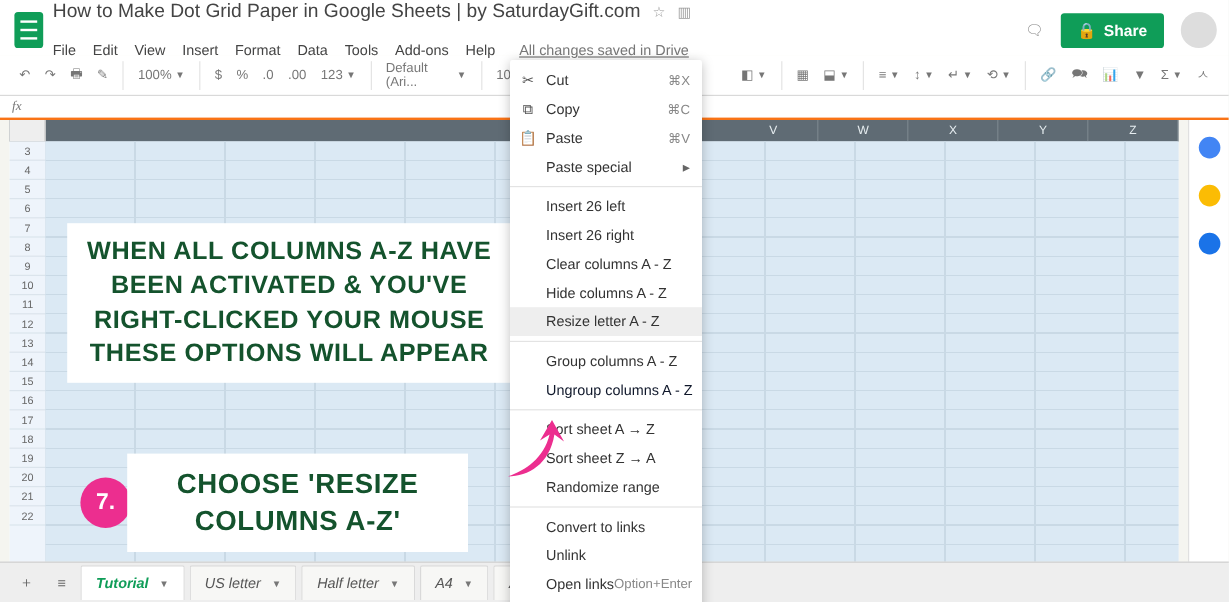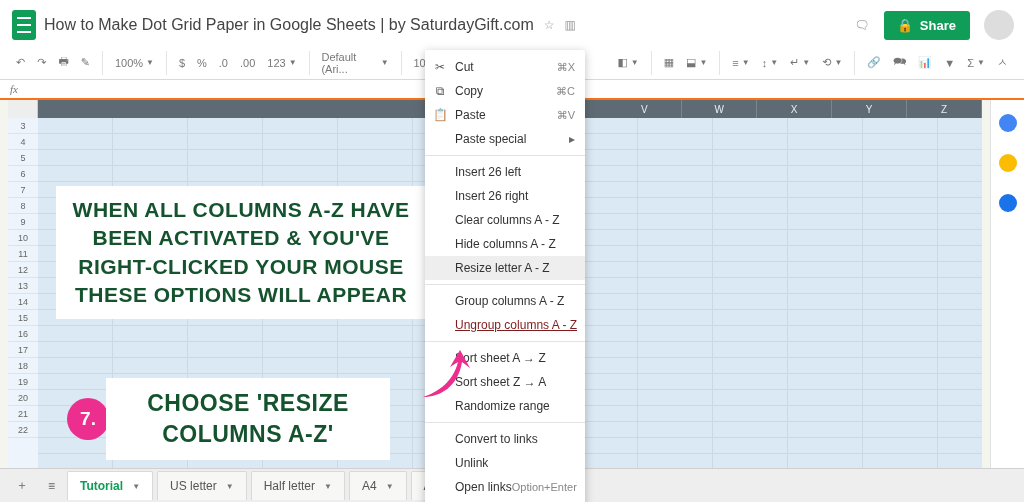--- a/index.html
+++ b/index.html
@@ -62,29 +62,29 @@
   
   .side-rail { width:34px; background:#fff; border-left:1px solid #e0e0e0; display:flex; flex-direction:column; align-items:center; padding-top:14px; gap:22px; }
   .rail-dot { width:18px; height:18px; border-radius:50%; }
   .rail-cal { background:#4285f4; }
   .rail-keep { background:#fbbc04; }
   .rail-task { background:#1a73e8; }
 
   
   .tabbar { position:absolute; bottom:0; left:0; right:0; height:34px; background:#eee; display:flex; align-items:center; padding:0 8px; gap:4px; border-top:1px solid #d0d0d0; }
   .tabbtn { padding:4px 8px; color:#666; }
-  .sheet-tab { display:flex; align-items:center; gap:6px; padding:7px 12px; background:#f7f7f5; border:1px solid #d9d9d9; border-bottom:none; font-size:12px; color:#555; border-radius:2px 2px 0 0; }
+  .sheet-tab { display:flex; align-items:center; gap:6px; padding:7px 12px; background:#f7f7f5; border:1px solid #d9d9d9; border-bottom:none; font-size:12px; color:#555; border-radius:2px 2px 0 0;font-style:italic; }
   .sheet-tab.active { background:#fff; color:#0f9d58; font-weight:bold; }
   .sheet-tab .caret { color:#777; }
 
   
   .context-menu { position:absolute; top:50px; left:425px; width:160px; background:#fff; box-shadow:0 2px 10px rgba(0,0,0,.25); border-radius:2px; padding:5px 0; z-index:10; font-size:12px; }
   .cm-item { display:flex; align-items:center; padding:5px 10px 5px 30px; position:relative; color:#333; white-space:nowrap; }
   .cm-item.highlight { background:#eee; }
-  .cm-item.disabled { color:#7f1d1d;text-decoration:underline; }
+  .cm-item.disabled { color:#0f172a; }
   .cm-ico { position:absolute; left:8px; width:14px; text-align:center; opacity:.85; }
   .cm-short { margin-left:auto; color:#888; font-size:11px; }
   .cm-div { height:1px; background:#e3e3e3; margin:4px 0; }
   .cm-sub { margin-left:auto; color:#666; }
 
   
   .anno { position:absolute; font-weight:800; color:#14532d; text-align:center; line-height:1.35; font-family: Arial Black, Arial, sans-serif; letter-spacing:.5px; }
   .anno1 { top:86px; left:56px; width:370px; background:#fff; padding:10px 8px; font-size:21px; }
   .anno2 { top:278px; left:106px; width:284px; background:#fff; padding:10px 6px; font-size:23px; }
   .step-badge { position:absolute; top:298px; left:67px; width:42px; height:42px; border-radius:50%; background:#ec2e8f; color:#fff; display:flex; align-items:center; justify-content:center; font-size:19px; font-weight:bold; }
@@ -95,20 +95,32 @@
 </head>
 <body>
 
 <div class="titlebar">
   <div class="sheets-logo"></div>
   <div class="doc-meta">
     <div class="doc-title-row">
       <span class="doc-title">How to Make Dot Grid Paper in Google Sheets | by SaturdayGift.com</span>
       <span class="mini-icon">☆</span>
       <span class="mini-icon">▥</span>
+    </div>
+    <div class="menubar">
+      <span>File</span>
+      <span>Edit</span>
+      <span>View</span>
+      <span>Insert</span>
+      <span>Format</span>
+      <span>Data</span>
+      <span>Tools</span>
+      <span>Add-ons</span>
+      <span>Help</span>
+      <span class="saved">All changes saved in Drive</span>
     </div>
   </div>
   <div class="title-right">
     <span style="opacity:.6">🗨</span>
     <div class="share-btn">
       <span>🔒</span>
       <span>Share</span>
     </div>
     <div class="avatar"></div>
   </div>

